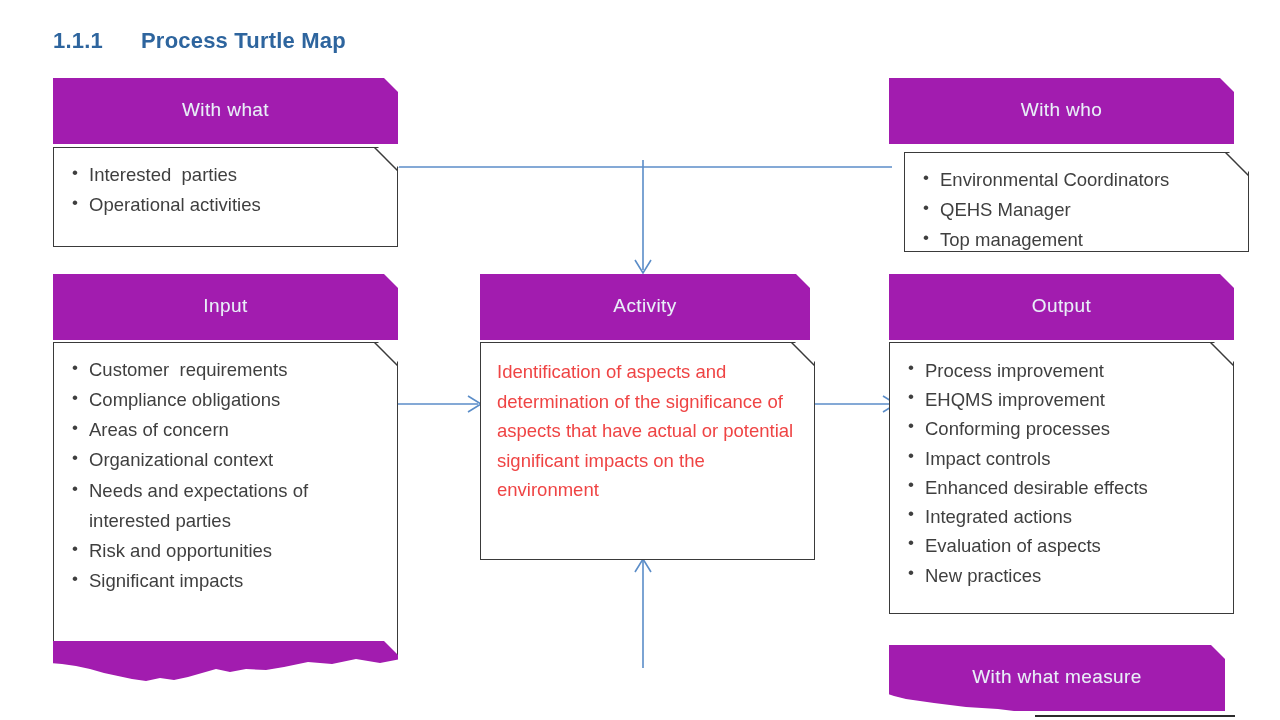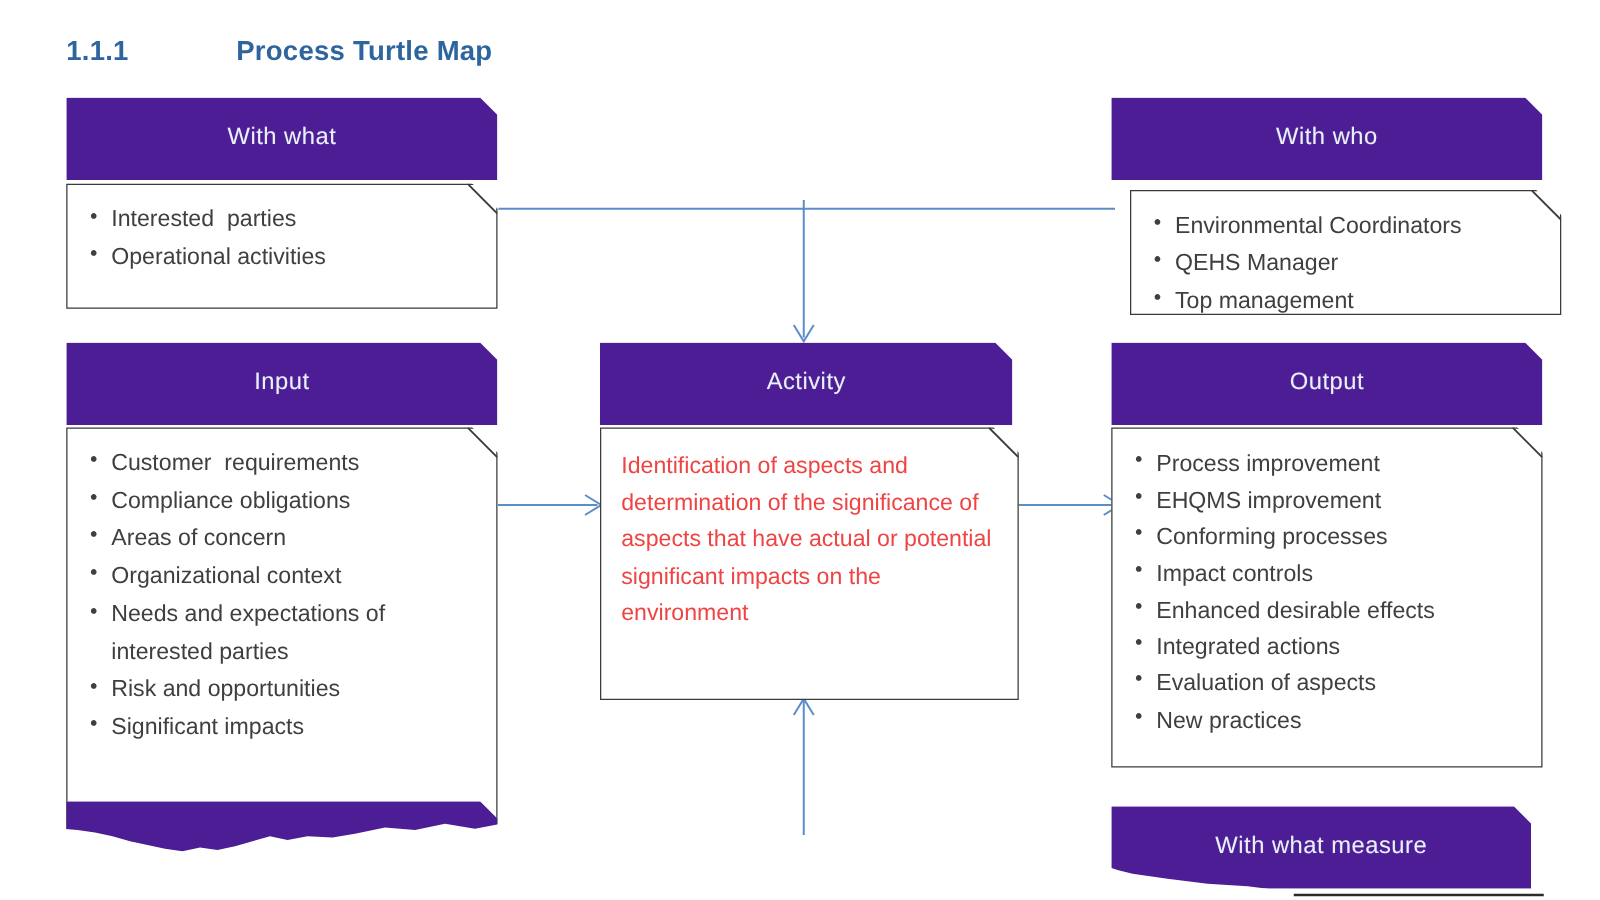--- a/index.html
+++ b/index.html
@@ -29,36 +29,35 @@
     position: absolute;
     left: 53px;
     top: 28px;
     display: flex;
     align-items: baseline;
     color: #2E659E;
     font-weight: bold;
     font-size: 22px;
     letter-spacing: 0.2px;
     white-space: nowrap;
-    gap: 48px;
   }
   .title-num { width: 88px; }
   .title-text { }
 
   
   .tbox {
     position: absolute;
   }
   .tbox-header {
     position: absolute;
     left: 0;
     top: 0;
     width: 100%;
     height: 100%;
-    background: #4c1d95;
+    background: #a21caf;
     color: #E8F0F8;
     display: flex;
     align-items: center;
     justify-content: center;
     font-size: 19px;
     font-weight: normal;
     letter-spacing: 0.4px;
     -webkit-clip-path: polygon(0 0, calc(100% - 14px) 0, 100% 14px, 100% 100%, 0 100%);
     clip-path: polygon(0 0, calc(100% - 14px) 0, 100% 14px, 100% 100%, 0 100%);
     box-sizing: border-box;

